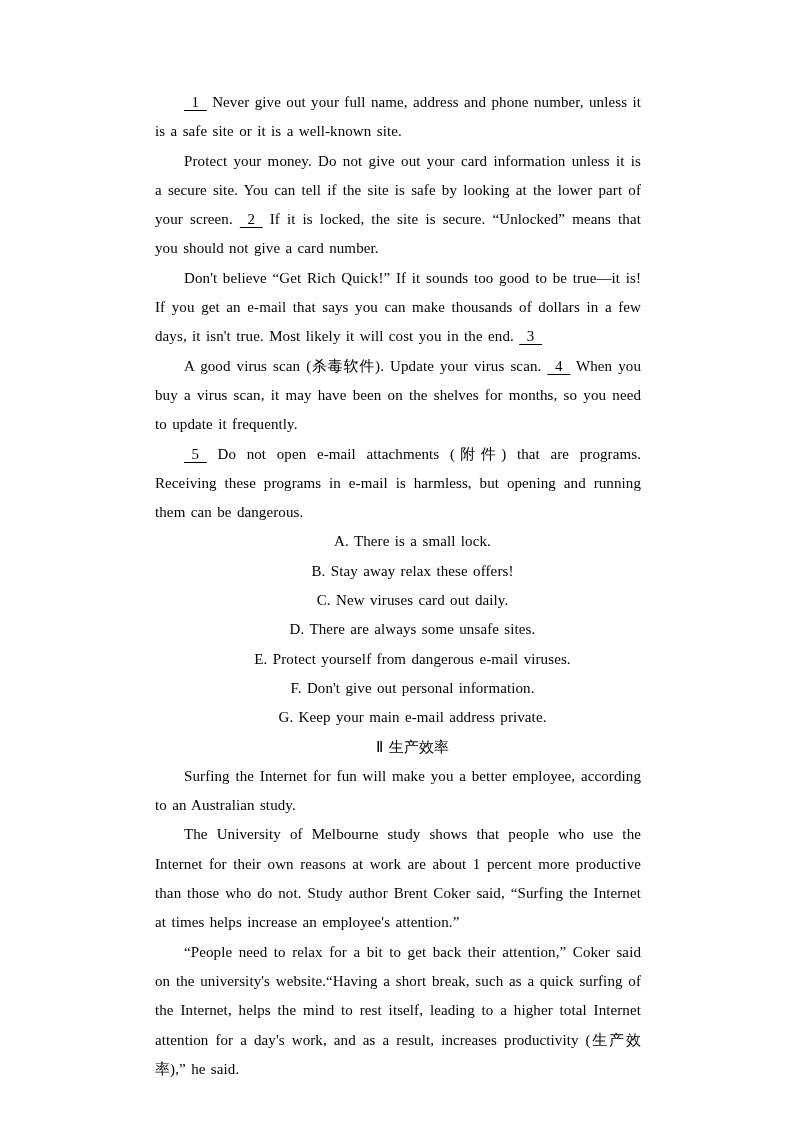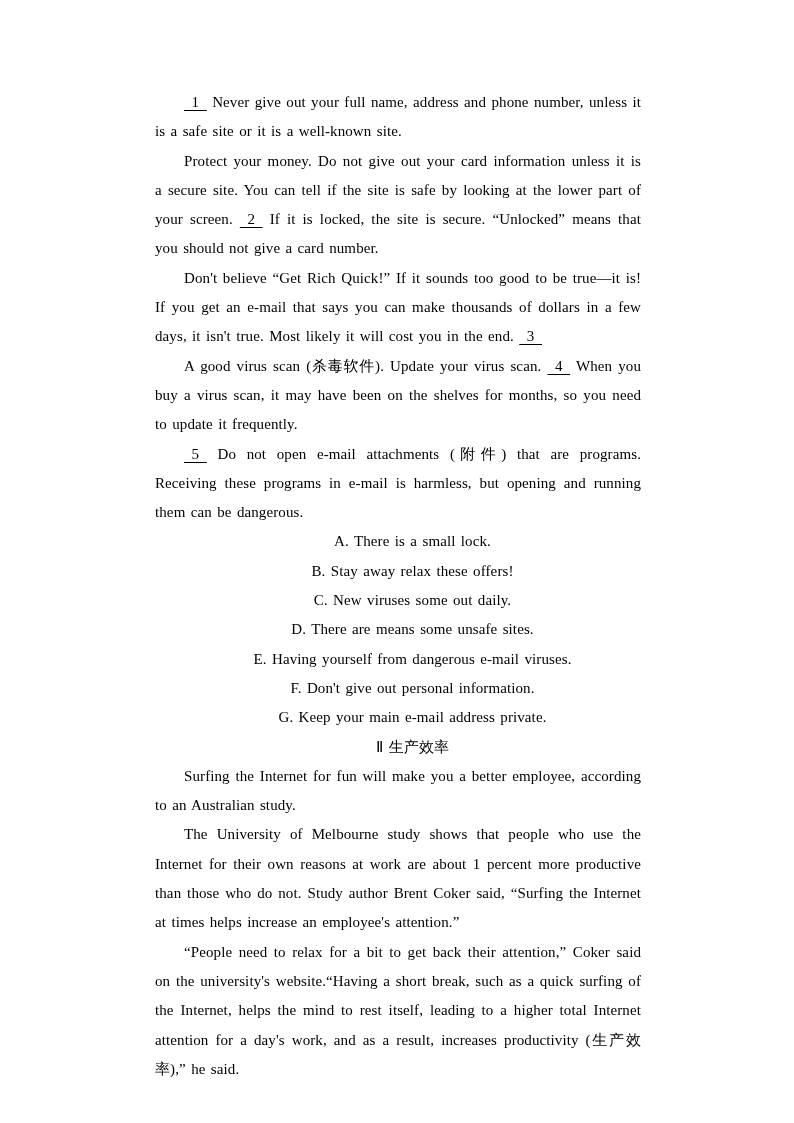--- a/index.html
+++ b/index.html
@@ -47,23 +47,23 @@
 
 <div class="page">
   <div class="doc-body">
       <p class="para body"><u class="blank"> 1 </u> Never give out your full name, address and phone number, unless it is a safe site or it is a well-known site.</p>
       <p class="para body">Protect your money. Do not give out your card information unless it is a secure site. You can tell if the site is safe by looking at the lower part of your screen. <u class="blank"> 2 </u> If it is locked, the site is secure. “Unlocked” means that you should not give a card number.</p>
       <p class="para body">Don't believe “Get Rich Quick!” If it sounds too good to be true—it is! If you get an e-mail that says you can make thousands of dollars in a few days, it isn't true. Most likely it will cost you in the end. <u class="blank"> 3 </u></p>
       <p class="para body">A good virus scan (杀毒软件). Update your virus scan. <u class="blank"> 4 </u> When you buy a virus scan, it may have been on the shelves for months, so you need to update it frequently.</p>
       <p class="para body"><u class="blank"> 5 </u> Do not open e-mail attachments (附件) that are programs. Receiving these programs in e-mail is harmless, but opening and running them can be dangerous.</p>
       <p class="para option">A. There is a small lock.</p>
       <p class="para option">B. Stay away relax these offers!</p>
-      <p class="para option">C. New viruses some out daily.</p>
-      <p class="para option">D. There are means some unsafe sites.</p>
-      <p class="para option">E. Having yourself from dangerous e-mail viruses.</p>
+      <p class="para option">C. New viruses card out daily.</p>
+      <p class="para option">D. There are always some unsafe sites.</p>
+      <p class="para option">E. Protect yourself from dangerous e-mail viruses.</p>
       <p class="para option">F. Don't give out personal information.</p>
       <p class="para option">G. Keep your main e-mail address private.</p>
       <p class="para heading">Ⅱ 生产效率</p>
       <p class="para body">Surfing the Internet for fun will make you a better employee, according to an Australian study.</p>
       <p class="para body">The University of Melbourne study shows that people who use the Internet for their own reasons at work are about 1 percent more productive than those who do not. Study author Brent Coker said, “Surfing the Internet at times helps increase an employee's attention.”</p>
       <p class="para body">“People need to relax for a bit to get back their attention,” Coker said on the university's website.“Having a short break, such as a quick surfing of the Internet, helps the mind to rest itself, leading to a higher total Internet attention for a day's work, and as a result, increases productivity (生产效率),” he said.</p>
     </div>
 </div>
 
 </body></html>

